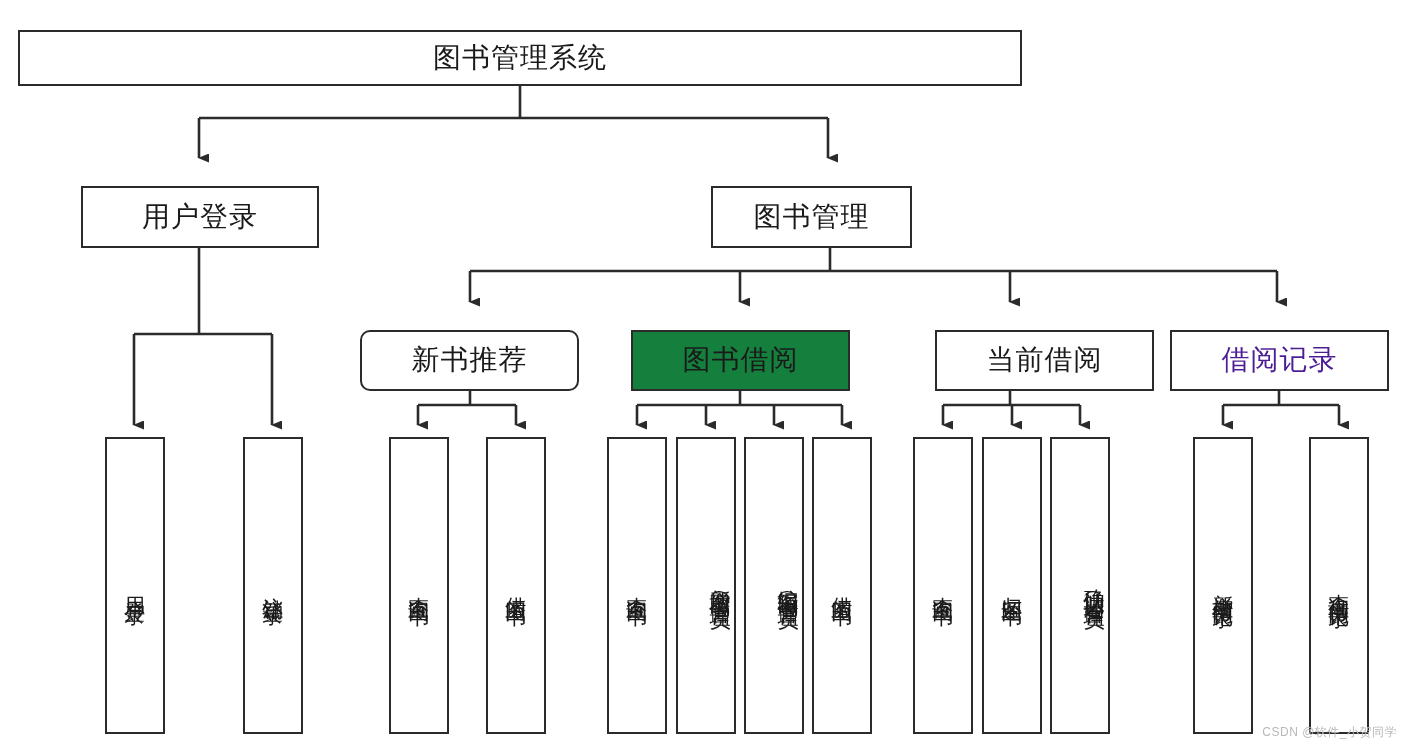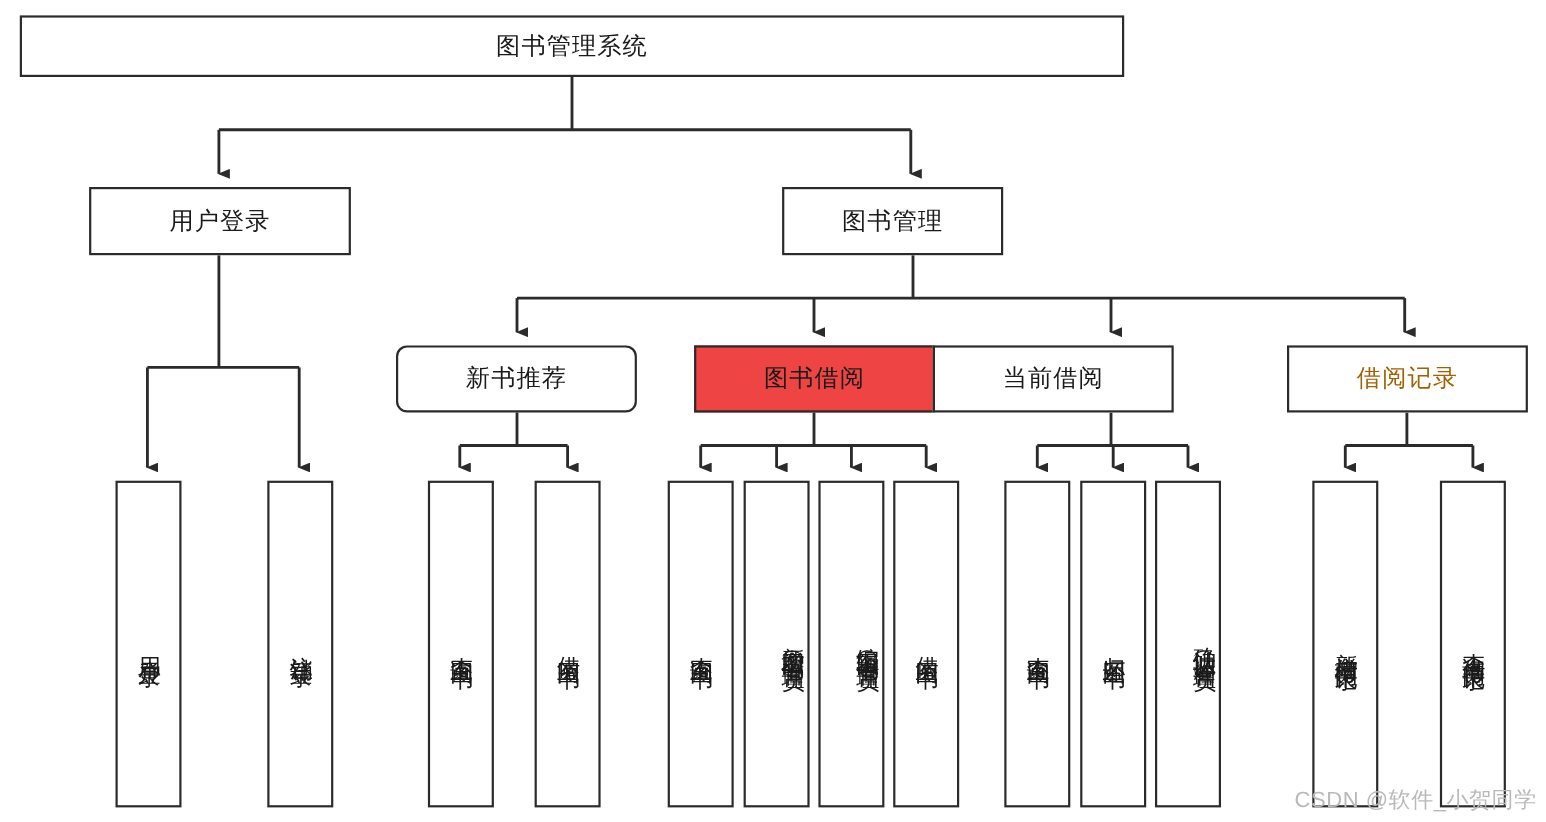--- a/index.html
+++ b/index.html
@@ -25,24 +25,25 @@
     position: absolute;
     box-sizing: border-box;
     border: 2px solid #2b2b2b;
     background: #ffffff;
     display: flex;
     align-items: center;
     justify-content: center;
     color: #1a1a1a;
   }
   .node-h {
-    font-size: 22px;
+    font-size: 28px;
     letter-spacing: 1px;
     line-height: 1.1;
     white-space: nowrap;
+    margin-top: 16px;
   }
   .node-v {
     writing-mode: vertical-rl;
     text-orientation: upright;
     font-size: 21px;
     line-height: 1.32;
     letter-spacing: 3px;
     text-align: center;
     padding-top: 4px;
     padding-bottom: 4px;
@@ -55,21 +56,21 @@
     left: 0;
     top: 0;
     width: 1405px;
     height: 747px;
     pointer-events: none;
   }
   .watermark {
     position: absolute;
     right: 8px;
     bottom: 6px;
-    font-size: 20px;
+    font-size: 12px;
     color: #b9b9b9;
     white-space: nowrap;
     letter-spacing: 0.5px;
   }
 </style>
 </head>
 <body>
 
 <div id="diagram-root">
 
@@ -122,23 +123,23 @@
       <path d="M1339,405 L1339,425" marker-end="url(#arrowhead)"></path>
     </g>
   </svg>
 
   <div class="node-box node-h" style="left: 18px; top: 14px; width: 1004px; height: 56px; border-color: rgb(43, 43, 43); background: rgb(255, 255, 255); color: rgb(26, 26, 26);">图书管理系统</div>
 
   <div class="node-box node-h" style="left: 81px; top: 170px; width: 238px; height: 62px; border-color: rgb(43, 43, 43); background: rgb(255, 255, 255); color: rgb(26, 26, 26);">用户登录</div>
   <div class="node-box node-h" style="left: 711px; top: 170px; width: 201px; height: 62px; border-color: rgb(43, 43, 43); background: rgb(255, 255, 255); color: rgb(26, 26, 26);">图书管理</div>
 
   <div class="node-box node-h" style="left: 360px; top: 314px; width: 219px; height: 61px; border-color: rgb(43, 43, 43); background: rgb(255, 255, 255); color: rgb(26, 26, 26); border-radius: 10px;">新书推荐</div>
-  <div class="node-box node-h" style="left: 631px; top: 314px; width: 219px; height: 61px; border-color: rgb(43, 43, 43); background: #ef4444; color: rgb(26, 26, 26);">图书借阅</div>
-  <div class="node-box node-h" style="left: 848px; top: 314px; width: 219px; height: 61px; border-color: rgb(43, 43, 43); background: rgb(255, 255, 255); color: rgb(26, 26, 26);">当前借阅</div>
-  <div class="node-box node-h" style="left: 1170px; top: 314px; width: 219px; height: 61px; border-color: rgb(43, 43, 43); background: rgb(255, 255, 255); color: #a16207;">借阅记录</div>
+  <div class="node-box node-h" style="left: 631px; top: 314px; width: 219px; height: 61px; border-color: rgb(43, 43, 43); background: #15803d; color: rgb(26, 26, 26);">图书借阅</div>
+  <div class="node-box node-h" style="left: 935px; top: 314px; width: 219px; height: 61px; border-color: rgb(43, 43, 43); background: rgb(255, 255, 255); color: rgb(26, 26, 26);">当前借阅</div>
+  <div class="node-box node-h" style="left: 1170px; top: 314px; width: 219px; height: 61px; border-color: rgb(43, 43, 43); background: rgb(255, 255, 255); color: #4c1d95;">借阅记录</div>
 
   <div class="node-box node-v" style="left: 105px; top: 437px; width: 60px; height: 297px; border-color: rgb(43, 43, 43); background: rgb(255, 255, 255); color: rgb(26, 26, 26);">用户登录</div>
   <div class="node-box node-v" style="left: 243px; top: 437px; width: 60px; height: 297px; border-color: rgb(43, 43, 43); background: rgb(255, 255, 255); color: rgb(26, 26, 26);">注销登录</div>
   <div class="node-box node-v" style="left: 389px; top: 437px; width: 60px; height: 297px; border-color: rgb(43, 43, 43); background: rgb(255, 255, 255); color: rgb(26, 26, 26);">查询图书</div>
   <div class="node-box node-v" style="left: 486px; top: 437px; width: 60px; height: 297px; border-color: rgb(43, 43, 43); background: rgb(255, 255, 255); color: rgb(26, 26, 26);">借阅图书</div>
   <div class="node-box node-v" style="left: 607px; top: 437px; width: 60px; height: 297px; border-color: rgb(43, 43, 43); background: rgb(255, 255, 255); color: rgb(26, 26, 26);">查询图书</div>
   <div class="node-box node-v top-align" style="left: 676px; top: 437px; width: 60px; height: 297px; border-color: rgb(43, 43, 43); background: rgb(255, 255, 255); color: rgb(26, 26, 26);">新增图书（管理员）</div>
   <div class="node-box node-v top-align" style="left: 744px; top: 437px; width: 60px; height: 297px; border-color: rgb(43, 43, 43); background: rgb(255, 255, 255); color: rgb(26, 26, 26);">编辑图书（管理员）</div>
   <div class="node-box node-v" style="left: 812px; top: 437px; width: 60px; height: 297px; border-color: rgb(43, 43, 43); background: rgb(255, 255, 255); color: rgb(26, 26, 26);">借阅图书</div>
   <div class="node-box node-v" style="left: 913px; top: 437px; width: 60px; height: 297px; border-color: rgb(43, 43, 43); background: rgb(255, 255, 255); color: rgb(26, 26, 26);">查询图书</div>

